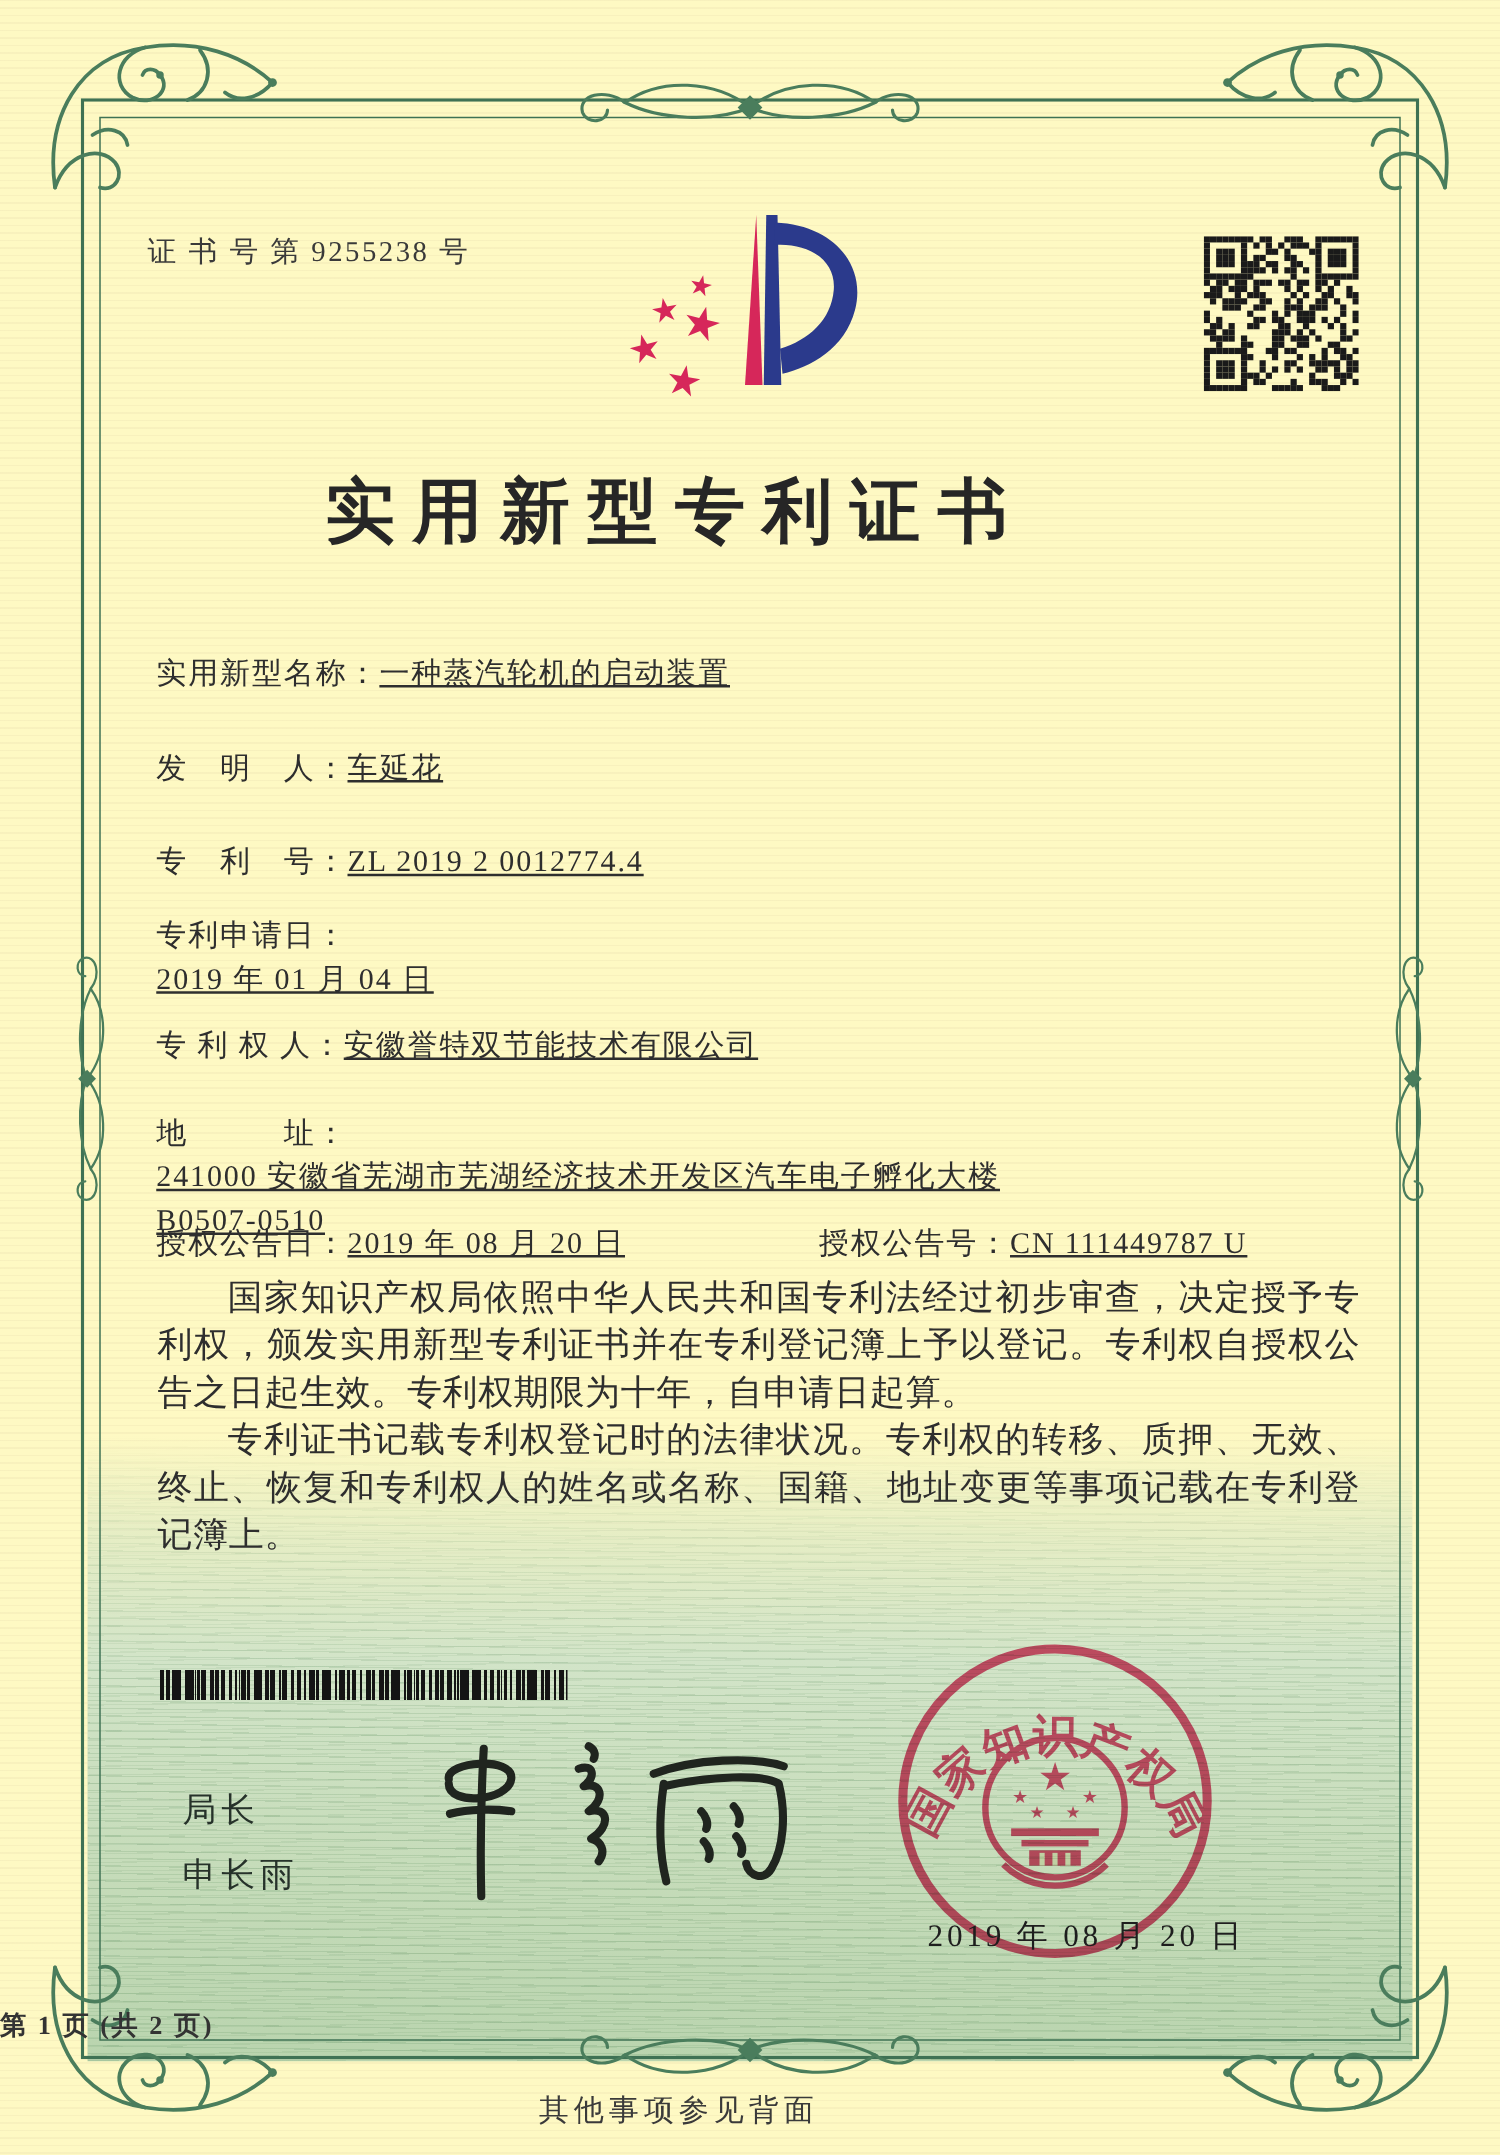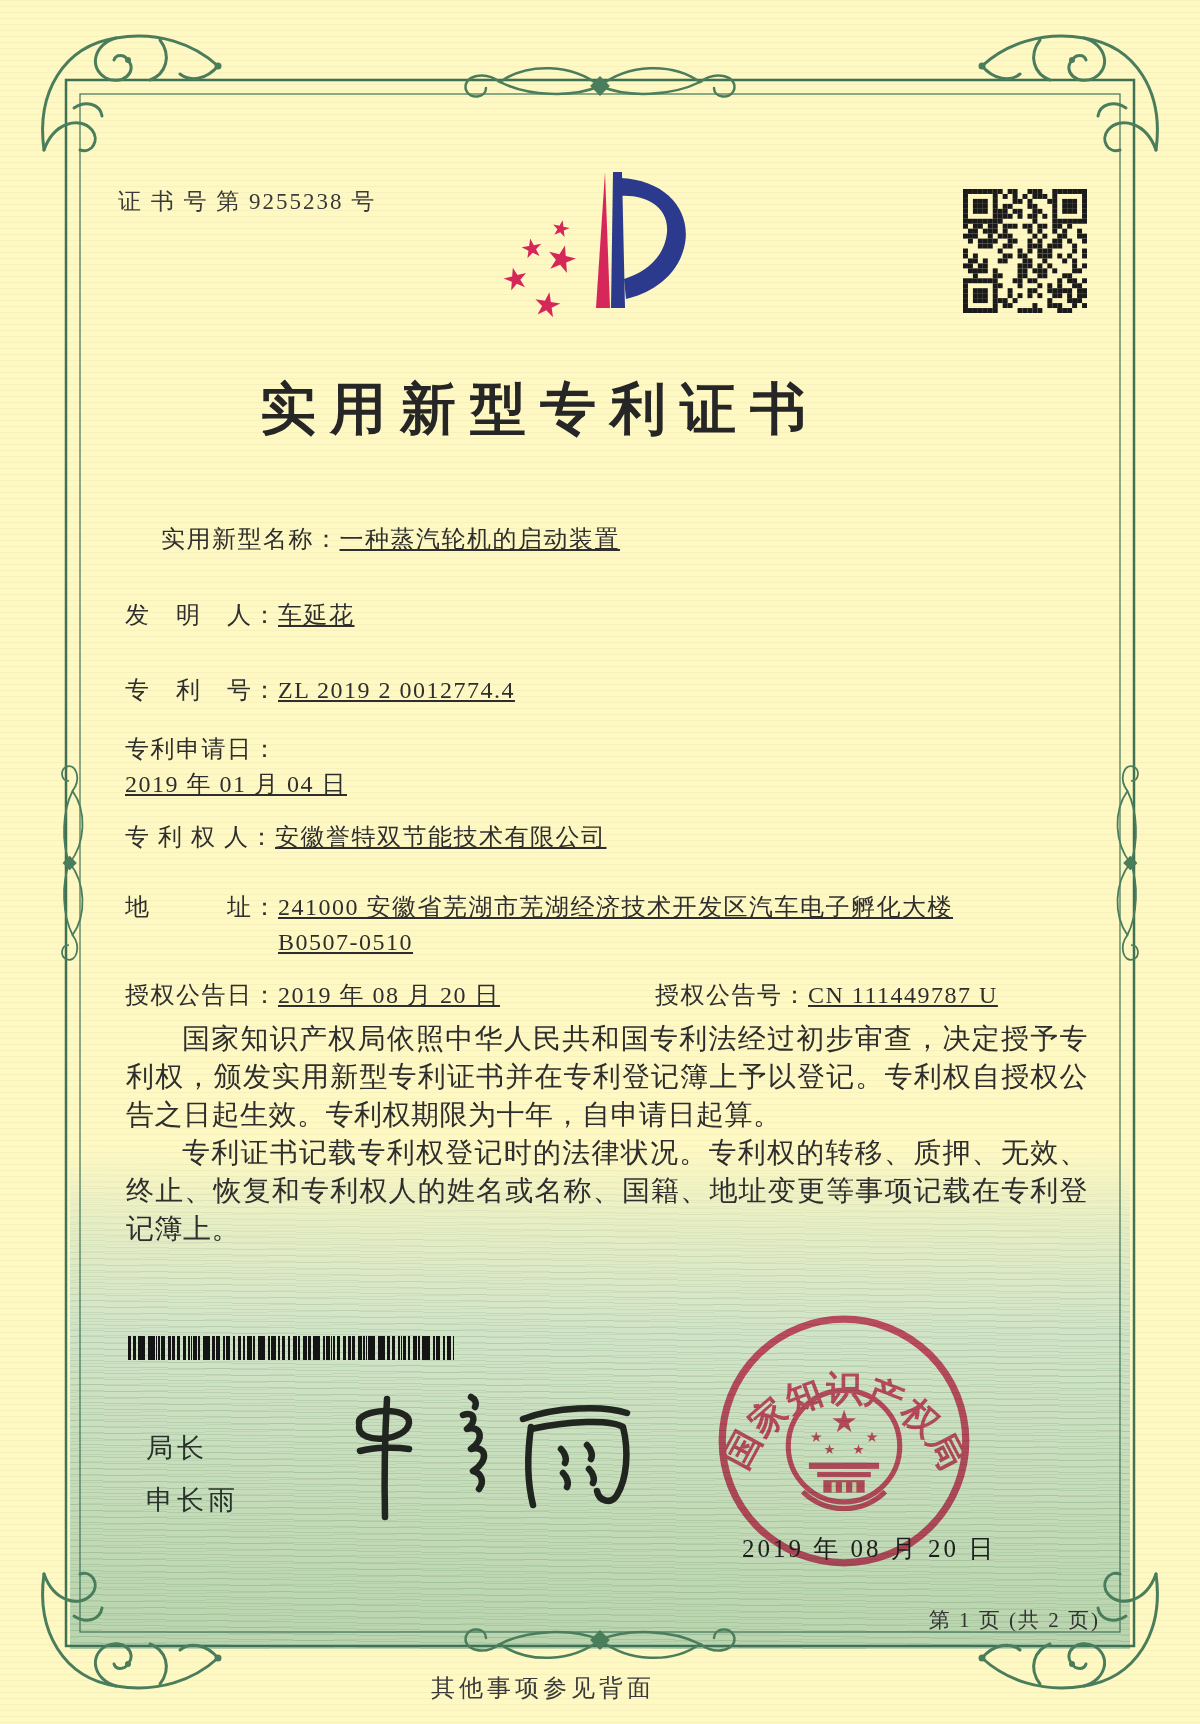--- a/index.html
+++ b/index.html
@@ -35,23 +35,23 @@
   .logo{position:absolute;left:455px;top:158px;width:250px;height:168px;}
   .qr{position:absolute;left:963px;top:189px;width:124px;height:124px;}
   .title{
     position:absolute;left:0;top:372px;width:1080px;text-align:center;
     font-size:56px;font-weight:600;letter-spacing:14px;color:#262626;
   }
   .field-row{position:absolute;left:125px;right:128px;display:flex;align-items:flex-start;
     font-size:24px;letter-spacing:1.5px;line-height:35px;color:#2e2e2e;}
   .field-label{flex:0 0 auto;white-space:pre;}
   .field-value{flex:0 1 auto;text-decoration:underline;}
-  .row-name{top:522px;margin-left:36px;} .row-inventor{top:598px;} .row-patno{top:673px;}
+  .row-name{top:522px;} .row-inventor{top:598px;} .row-patno{top:673px;}
   .row-appdate{top:732px;flex-direction:column;} .row-owner{top:820px;}
-  .row-addr{top:890px;} .row-addr .field-value{max-width:700px;}
+  .row-addr{top:890px;flex-direction:column;} .row-addr .field-value{max-width:700px;}
   .row-grant{top:978px;}
   .grant-right{position:absolute;left:530px;top:0;white-space:nowrap;}
   .paragraphs{
     position:absolute;left:126px;right:112px;top:1020px;
     font-size:28px;line-height:38px;letter-spacing:.5px;text-align:justify;color:#2e2e2e;
   }
   .paragraphs p{margin:0;text-indent:2em;}
   .barcode{
     position:absolute;left:128px;top:1336px;width:326px;height:24px;
     background:
@@ -65,22 +65,22 @@
     font-size:27px;font-weight:500;color:#26322a;letter-spacing:4px;line-height:52px;
   }
   .signature{position:absolute;left:335px;top:1392px;width:300px;height:132px;}
   .seal{position:absolute;left:715px;top:1312px;width:258px;height:258px;
     mix-blend-mode:multiply;opacity:.93;}
   .seal-date{
     position:absolute;left:742px;top:1532px;width:240px;
     font-size:25px;letter-spacing:3px;color:#1e1e1e;white-space:nowrap;
   }
   .page-info{
-    position:absolute;left:0;top:1606px;width:1100px;text-align:right;
-    font-size:21px;letter-spacing:2px;color:#333;
+    position:absolute;left:0;top:1606px;width:1100px;text-align:left;
+    font-size:21px;letter-spacing:2px;color:#333;font-weight:bold;
   }
   .back-note{
     position:absolute;left:0;top:1672px;width:1086px;text-align:center;
     font-size:24px;letter-spacing:4px;color:#3a3a3a;
   }
 </style>
 </head>
 <body>
 
 <div class="page">

